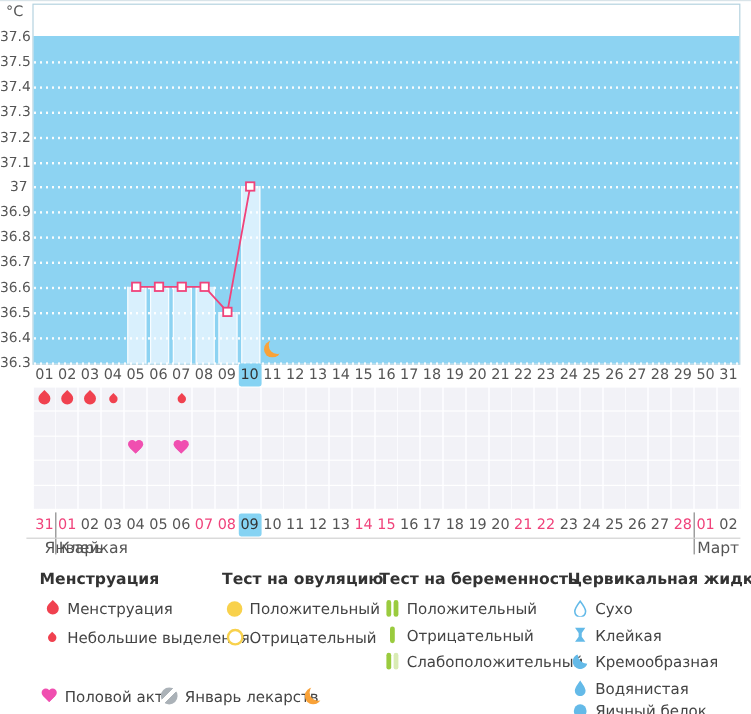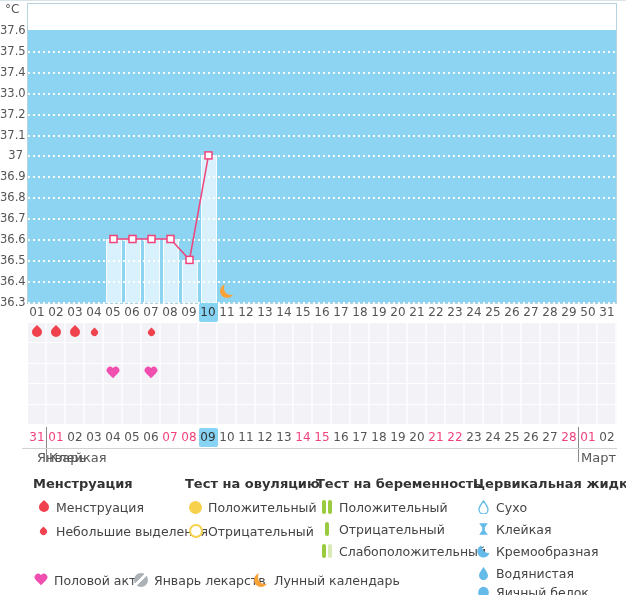--- a/index.html
+++ b/index.html
@@ -69,21 +69,21 @@
       <div class="grid" style="left: 0px; top: 193.2px; width: 588px; height: 2px;"></div>
       <div class="grid" style="left: 0px; top: 214.1px; width: 588px; height: 2px;"></div>
       <div class="grid" style="left: 0px; top: 235px; width: 588px; height: 2px;"></div>
       <div class="grid" style="left: 0px; top: 255.9px; width: 588px; height: 2px;"></div>
       <div class="grid" style="left: 0px; top: 276.8px; width: 588px; height: 2px;"></div>
       <div class="grid" style="left: 0px; top: 297.7px; width: 588px; height: 2px;"></div>
     </div>
 <div class="ytick" style="left: 0px; top: 22px; width: 23px; height: 16px;">37.6</div>
     <div class="ytick" style="left: 0px; top: 42.9px; width: 23px; height: 16px;">37.5</div>
     <div class="ytick" style="left: 0px; top: 63.8px; width: 23px; height: 16px;">37.4</div>
-    <div class="ytick" style="left: 0px; top: 84.7px; width: 23px; height: 16px;">33.0</div>
+    <div class="ytick" style="left: 0px; top: 84.7px; width: 23px; height: 16px;">37.3</div>
     <div class="ytick" style="left: 0px; top: 105.6px; width: 23px; height: 16px;">37.2</div>
     <div class="ytick" style="left: 0px; top: 126.5px; width: 23px; height: 16px;">37.1</div>
     <div class="ytick" style="left: 0px; top: 147.4px; width: 23px; height: 16px;">37</div>
     <div class="ytick" style="left: 0px; top: 168.3px; width: 23px; height: 16px;">36.9</div>
     <div class="ytick" style="left: 0px; top: 189.2px; width: 23px; height: 16px;">36.8</div>
     <div class="ytick" style="left: 0px; top: 210.1px; width: 23px; height: 16px;">36.7</div>
     <div class="ytick" style="left: 0px; top: 231px; width: 23px; height: 16px;">36.6</div>
     <div class="ytick" style="left: 0px; top: 251.9px; width: 23px; height: 16px;">36.5</div>
     <div class="ytick" style="left: 0px; top: 272.8px; width: 23px; height: 16px;">36.4</div>
     <div class="ytick" style="left: 0px; top: 293.7px; width: 23px; height: 16px;">36.3</div>
@@ -274,15 +274,14 @@
     <div class="litem" style="left: 130px; top: 572px; height: 16px;">
       <span class="ibox w20">
         <span class="pill"></span>
       </span>
       <span class="llabel">Январь лекарств</span>
     </div>
     <div class="litem" style="left: 250px; top: 572px; height: 16px;">
       <span class="ibox w20">
         <span class="moon il"></span>
       </span>
-      <span class="llabel">Лунный календарь</span>
     </div>
   </div>
 
 </body></html>

